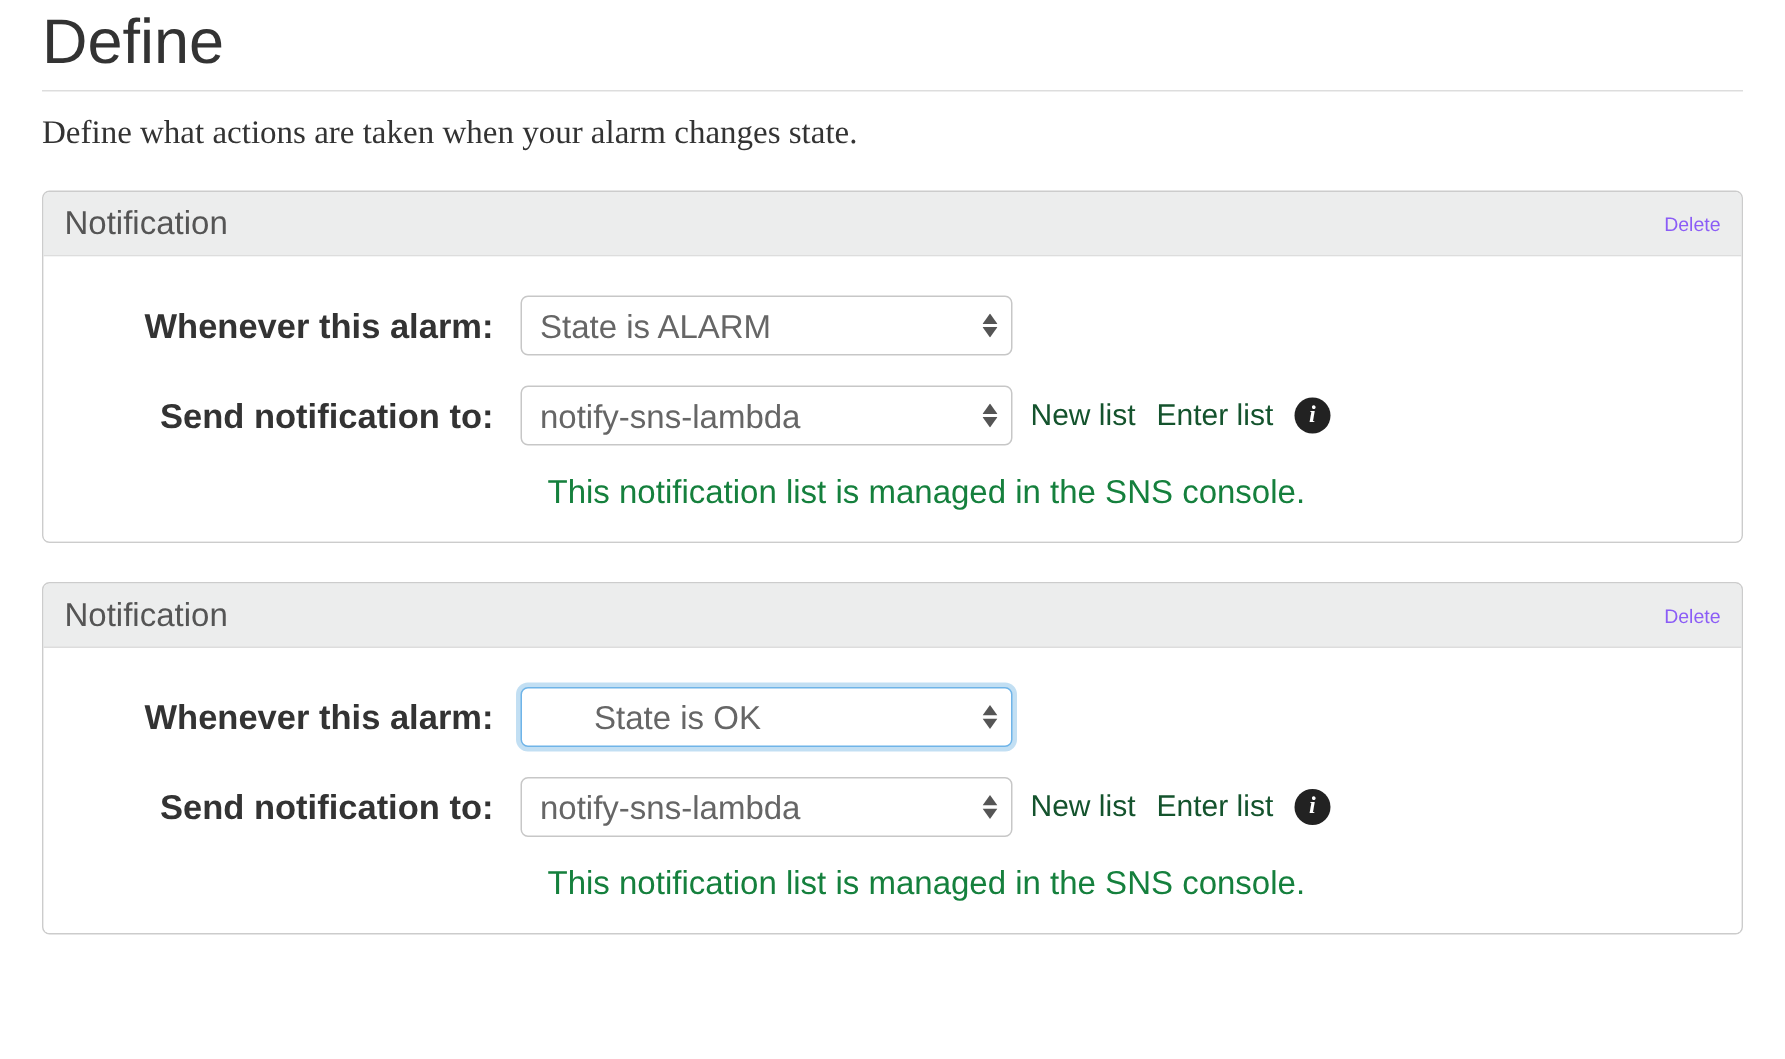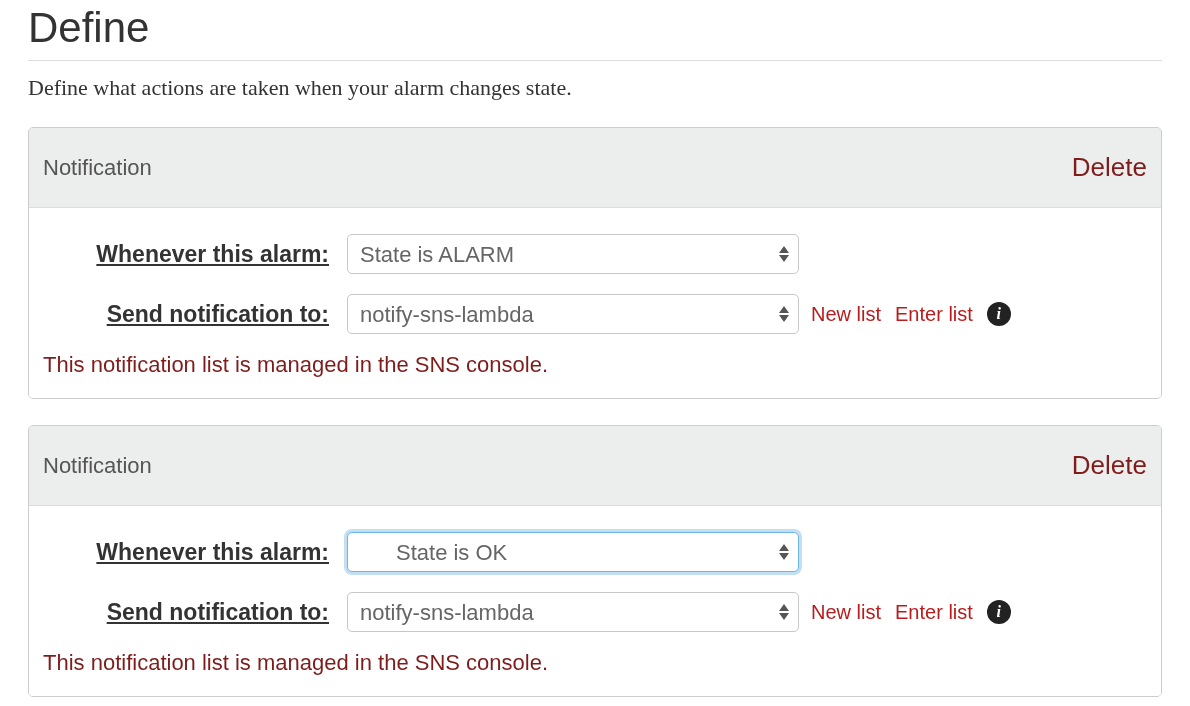--- a/index.html
+++ b/index.html
@@ -32,52 +32,51 @@
     border: 1px solid #ccc;
     border-radius: 5px;
     margin-bottom: 26px;
     overflow: hidden;
   }
   .panel-header {
     background: #eceded;
     display: flex;
     justify-content: space-between;
     align-items: center;
-    padding: 24px 14px;
+    padding: 8px 14px;
     font-size: 22px;
     color: #555;
     border-bottom: 1px solid #ddd;
     gap: 16px;
   }
   .panel-header .delete-link {
-    color: #7f1d1d;
-    font-size: 26px;
+    color: #8b5cf6;
+    font-size: 13px;
     cursor: pointer;
   }
   .panel-body {
     padding: 26px 14px 20px 14px;
     background: #fff;
   }
   .form-row {
     display: flex;
     align-items: center;
     margin-bottom: 20px;
   }
   .form-label {
     width: 304px;
     text-align: right;
     font-weight: 700;
     color: #333;
     font-size: 23px;
     padding-right: 18px;
-    text-decoration: underline;
   }
   .select-wrap {
     position: relative;
-    width: 452px;
+    width: 328px;
     height: 40px;
   }
   .select-wrap select {
     -webkit-appearance: none;
     appearance: none;
     width: 100%;
     height: 100%;
     border: 1px solid #c7c7c7;
     border-radius: 5px;
     background: #fff;
@@ -107,42 +106,43 @@
     height: 7px;
     display: block;
   }
   .inline-actions {
     display: flex;
     align-items: center;
     gap: 14px;
     margin-left: 12px;
   }
   .link {
-    color: #b91c1c;
+    color: #14532d;
     font-size: 20px;
     cursor: pointer;
     white-space: nowrap;
   }
   .info-icon {
     width: 24px;
     height: 24px;
     border-radius: 50%;
     background: #222;
     color: #fff;
     display: flex;
     align-items: center;
     justify-content: center;
     font-family: Georgia, "Times New Roman", serif;
     font-style: italic;
     font-weight: bold;
     font-size: 16px;
   }
   .help-row {
-    font-size: 22px;
-    color: #7f1d1d;
+    margin-left: 322px;
+    font-size: 22px;
+    color: #15803d;
     margin-top: -2px;
   }
 </style>
 </head>
 <body>
 
 <h1 class="page-title">Define</h1>
 <hr class="title-rule">
 <div class="subtitle">Define what actions are taken when your alarm changes state.</div>
 

